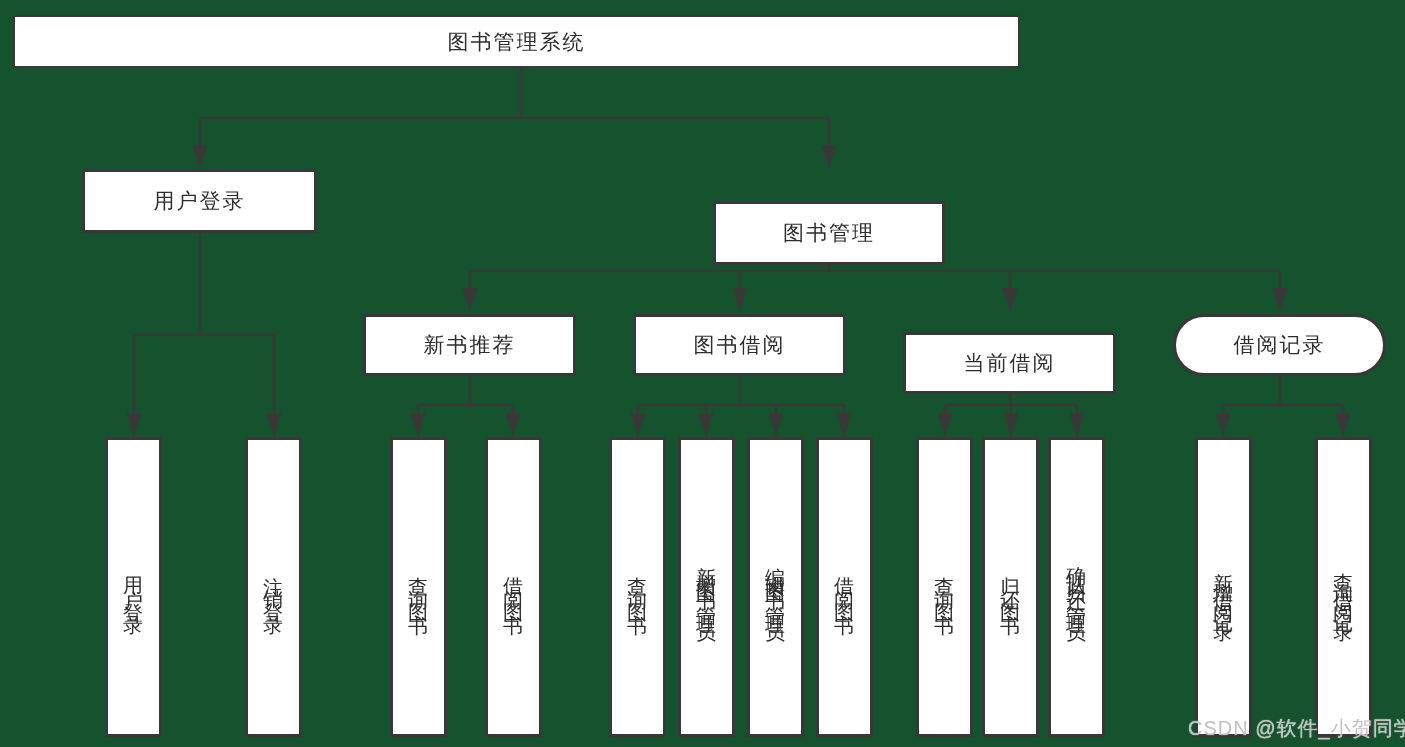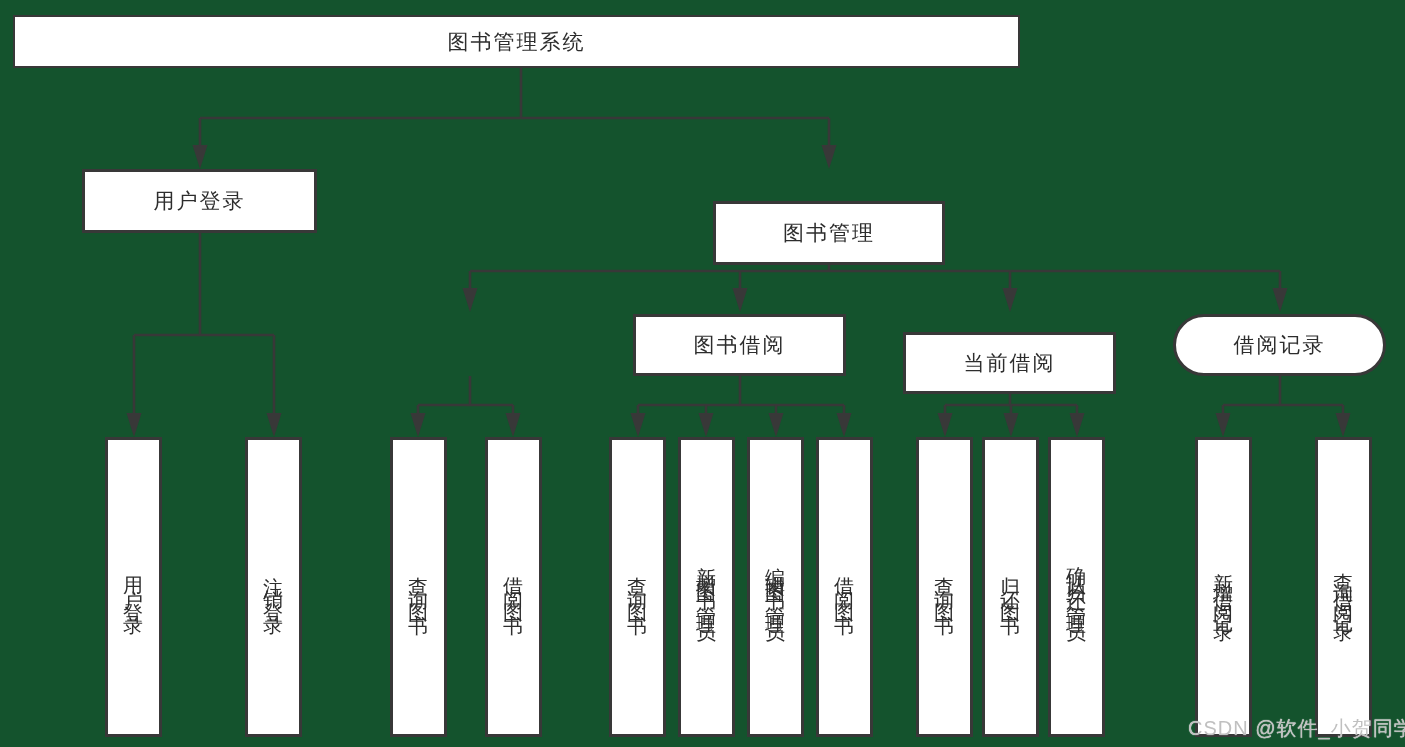--- a/index.html
+++ b/index.html
@@ -142,20 +142,21 @@
       <polygon points="1215.5,413 1230.5,413 1223,437"></polygon>
       <polygon points="1335.5,413 1350.5,413 1343,437"></polygon>
     </g>
   </svg>
 
   <div class="hbox root" style="left:13px; top:15px; width:1007px; height:53px;">图书管理系统</div>
 
   <div class="hbox" style="left:82px; top:169px; width:235px; height:64px;">用户登录</div>
   <div class="hbox" style="left:713px; top:169px; width:232px; height:64px;margin-top:32px;">图书管理</div>
 
+  <div class="hbox" style="left:363px; top:314px; width:213px; height:62px;">新书推荐</div>
   <div class="hbox" style="left:633px; top:314px; width:213px; height:62px;">图书借阅</div>
   <div class="hbox" style="left:903px; top:332px; width:213px; height:62px;">当前借阅</div>
   <div class="hbox" style="left:1173px; top:314px; width:213px; height:62px;border-radius:31px;">借阅记录</div>
 
   <div class="vbox ls4" style="left:105px;">
     <span>用户登录</span>
   </div>
   <div class="vbox ls4" style="left:245px;">
     <span>注销登录</span>
   </div>

